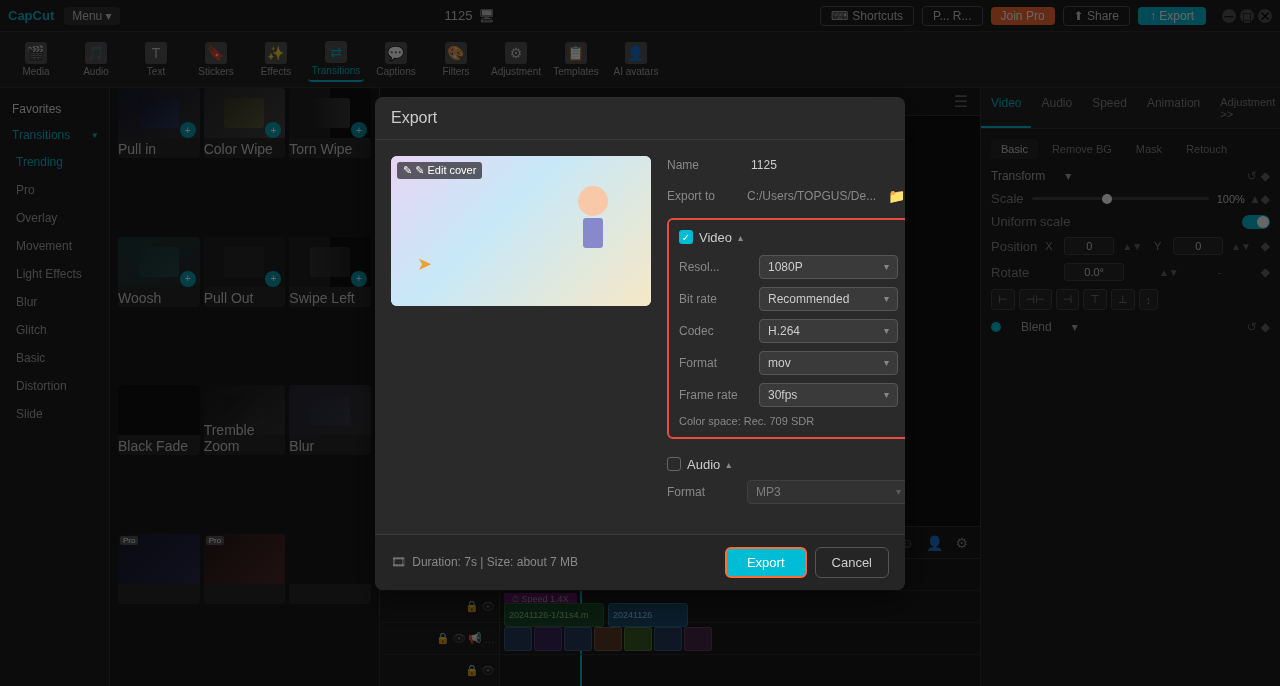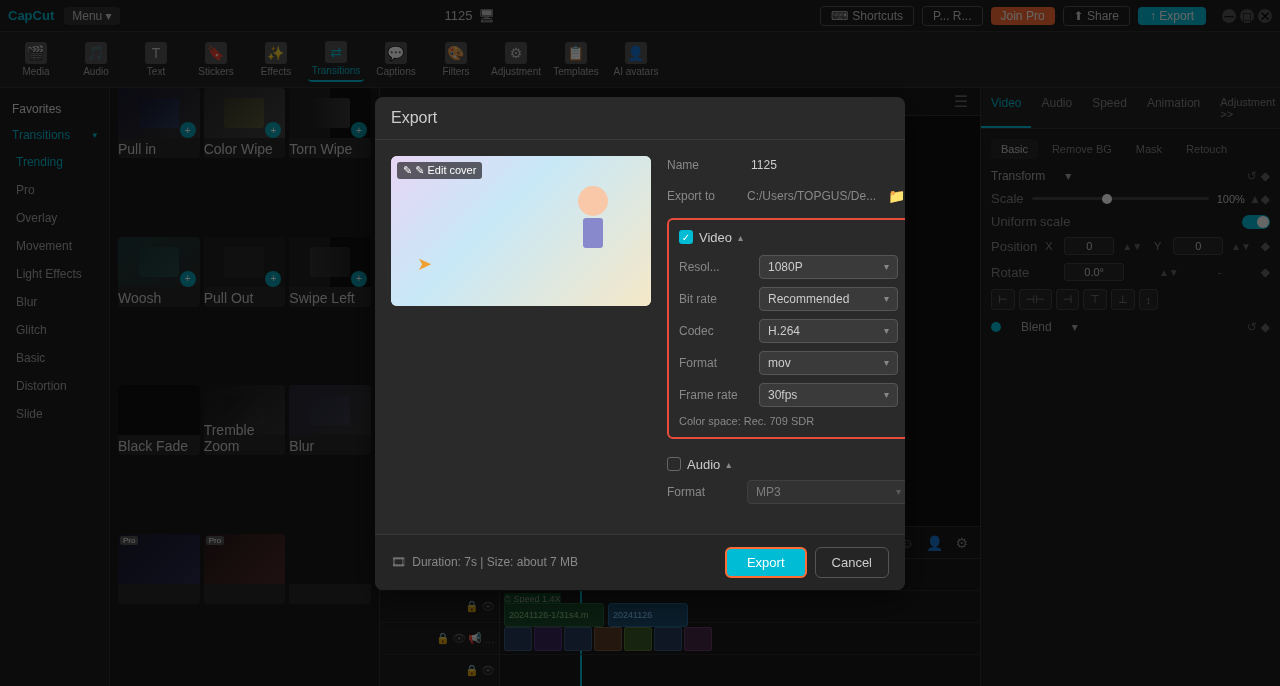--- a/index.html
+++ b/index.html
@@ -384,21 +384,21 @@
           </div>
 
         </div>
         <div class="timeline-track-area">
           <div class="playhead"></div>
 
           <div style="height:32px;border-bottom:1px solid #2a2a2a;position:relative;"></div>
 
 
           <div style="height:32px;border-bottom:1px solid #2a2a2a;position:relative;">
-            <div style="position:absolute;left:4px;top:2px;font-size:9px;color:#aaa;background:#14532d;border-radius:2px;padding:1px 0;">⏱ Speed 1.4X</div>
+            <div style="position:absolute;left:4px;top:2px;font-size:9px;color:#aaa;background:#701a75;border-radius:2px;padding:1px 8px;">⏱ Speed 1.4X</div>
             <div class="tl-clip tl-clip-green" style="left:4px;top:12px;width:100px;font-size:9px;">20241126-1/31s4.m</div>
             <div class="tl-clip tl-clip-blue" style="left:108px;top:12px;width:80px;font-size:9px;">20241126</div>
           </div>
 
           <div style="height:32px;border-bottom:1px solid #2a2a2a;position:relative;display:flex;align-items:center;gap:2px;padding:2px 4px;">
             <div style="width:28px;height:24px;background:#2a3a5a;border-radius:2px;border:1px solid #3a5a7a;"></div>
             <div style="width:28px;height:24px;background:#3a2a5a;border-radius:2px;border:1px solid #5a3a7a;"></div>
             <div style="width:28px;height:24px;background:#2a3a5a;border-radius:2px;border:1px solid #3a5a7a;"></div>
             <div style="width:28px;height:24px;background:#5a3a2a;border-radius:2px;border:1px solid #7a5a3a;"></div>
             <div style="width:28px;height:24px;background:#3a5a2a;border-radius:2px;border:1px solid #5a7a3a;"></div>

